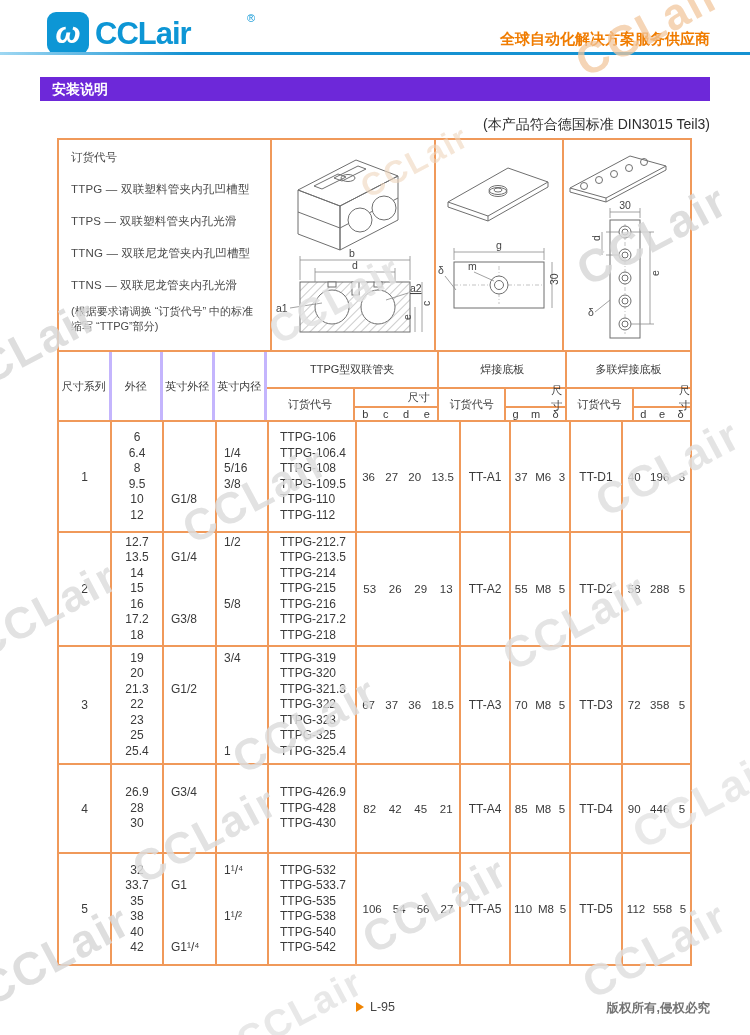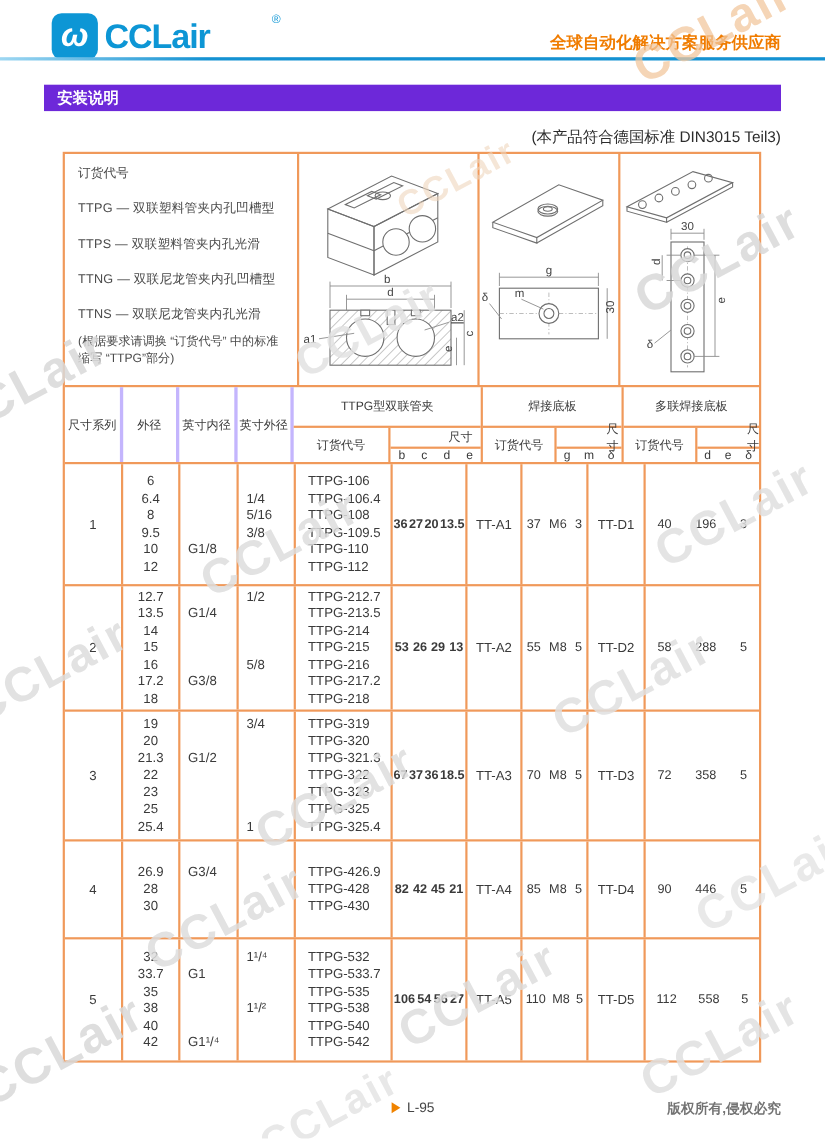--- a/index.html
+++ b/index.html
@@ -53,21 +53,21 @@
   .hsub-dims{ flex:1; display:flex; flex-direction:column;}
   .hsub-dims-title{ height:19px; border-bottom:2px solid #f0995a; display:flex; align-items:center; justify-content:center;padding-left:45px;}
   .hsub-cols{ flex:1; display:flex; align-items:center; justify-content:space-around; font-size:11px;}
 
   .trow{ display:flex; border-bottom:2px solid #f0995a;}
   .trow:last-child{ border-bottom:none;}
   .tc{ border-right:2px solid #f0995a; display:flex; flex-direction:column;
        justify-content:center; align-items:center; font-size:12px;}
   .tc:last-child{ border-right:none;}
   .w1{width:53px;} .w2{width:52px;} .w3{width:53px;} .w4{width:52px;}
-  .w5{width:88px;} .w6{width:68px;font-weight:bold;} .w7{width:50px;} .w8{width:60px;}
+  .w5{width:88px;} .w6{width:104px;} .w7{width:50px;} .w8{width:60px;}
   .w9{width:52px;} .w10{flex:1;}
   .r1{height:111px;} .r2{height:114px;} .r3{height:118px;} .r4{height:89px;} .r5{height:110px;}
   .tc.left{ align-items:flex-start; padding-left:7px;}
   .tc.codes{ align-items:flex-start; padding-left:11px;}
   .line{ height:15.5px; line-height:15.5px; white-space:pre;}
   .tc.dims{ flex-direction:row; justify-content:space-around; align-items:center; font-size:11.5px;}
 
   
   .footer-page{ position:absolute; left:356px; top:1000px; font-size:12.5px; color:#444;
     display:flex; align-items:center; gap:6px;}
@@ -219,22 +219,22 @@
           <text x="95" y="142" transform="rotate(-90 92 139)">e</text>
           <text x="24" y="176">δ</text>
           <line class="dim" x1="31" y1="172" x2="46" y2="160"></line>
         </svg>
       </div>
     </div>
 
     <div class="hdr-section">
       <div class="hcell w1">尺寸系列</div>
       <div class="hcell w2">外径</div>
+      <div class="hcell w4">英寸外径</div>
       <div class="hcell w3">英寸内径</div>
-      <div class="hcell w4">英寸外径</div>
       <div class="hgroup" style="width:174px">
         <div class="hgroup-title">TTPG型双联管夹</div>
         <div class="hgroup-body">
           <div class="hsub-code" style="width:88px">订货代号</div>
           <div class="hsub-dims">
             <div class="hsub-dims-title">尺寸</div>
             <div class="hsub-cols">
                 <span>b</span>
                 <span>c</span>
                 <span>d</span>

